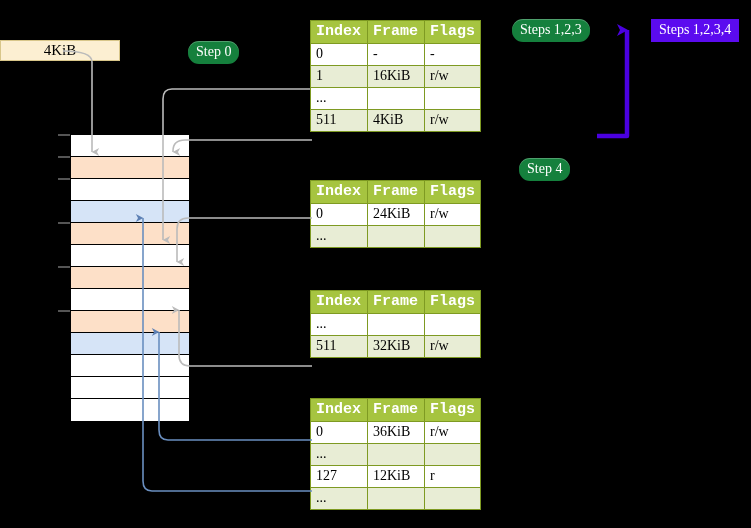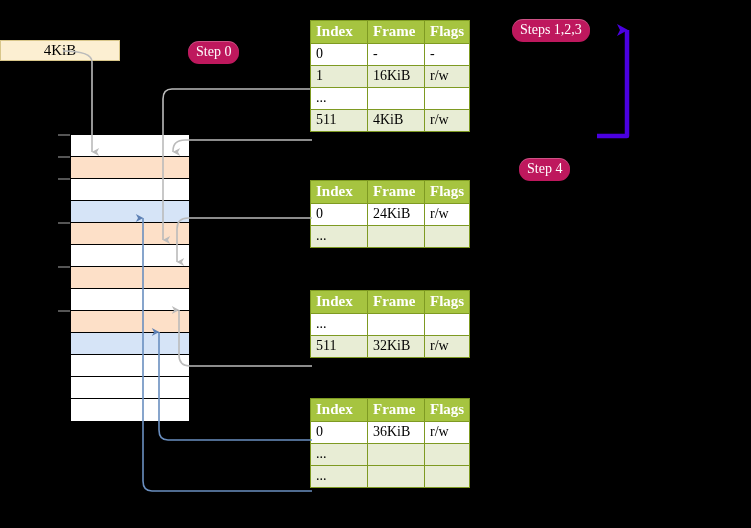--- a/index.html
+++ b/index.html
@@ -5,21 +5,21 @@
   html,body{margin:0;padding:0;background:#000;}
   body{width:751px;height:528px;position:relative;overflow:hidden;
        font-family:"Liberation Serif","DejaVu Serif",serif;}
 
   .canvas{position:absolute;left:0;top:0;width:751px;height:528px;}
 
   
   .badge{position:absolute;color:#fff;font-size:14px;line-height:1;
          padding:4px 8px 5px 8px;white-space:nowrap;
          font-family:"Liberation Serif","DejaVu Serif",serif;}
-  .badge-red{background:#be185d;border-radius:11px;
+  .badge-red{background:#15803d;border-radius:11px;
              box-shadow:inset 0 1px 0 rgba(255,255,255,.25);}
   .badge-blue{background:#5B0BEF;}
 
   #badge-step0{left:188px;top:41px;text-align:right;}
   #badge-step4{left:519px;top:158px;}
   #badge-s123{left:512px;top:19px;}
   #badge-s1234{left:651px;top:19px;}
 
   
   #size-label{position:absolute;left:0px;top:40px;width:120px;height:21px;
@@ -39,21 +39,21 @@
 
   
   .tick{position:absolute;height:1.5px;background:#555;width:12px;left:58px;}
 
   
   .ptable{position:absolute;border-collapse:collapse;background:#fff;
           border:1px solid #7E9A22;}
   .ptable td,.ptable th{border:1px solid #7E9A22;padding:2px 5px 3px 5px;
           font-size:14px;color:#000;text-align:left;height:20px;
           box-sizing:border-box;}
-  .ptable th{background:#A6C440;color:#fff;font-weight:bold;font-size:15px;}
+  .ptable th{background:#A6C440;color:#fff;font-weight:bold;font-size:15px;font-family:Liberation Mono, monospace;}
   .ptable tr.alt td{background:#E8EDD5;}
   .ptable td.hl{background:#F7F49A;}
   .col-index{width:57px;}
   .col-frame{width:57px;}
   .col-flags{width:32px;}
 
   #table-l4{left:310px;top:20px;}
   #table-l3{left:310px;top:180px;}
   #table-l2{left:310px;top:290px;}
   #table-l1{left:310px;top:398px;}
@@ -64,20 +64,21 @@
 </head>
 <body>
 
 <div class="canvas">
 
   <div id="size-label">4KiB</div>
 
   <div id="badge-step0" class="badge badge-red">Step 0</div>
   <div id="badge-step4" class="badge badge-red">Step 4</div>
   <div id="badge-s123" class="badge badge-red">Steps 1,2,3</div>
+  <div id="badge-s1234" class="badge badge-blue">Steps 1,2,3,4</div>
 
   <div id="memory-column">
       <div class="mem-row c-white" style="top: 0px; height: 22px;"></div>
       <div class="mem-row c-orange" style="top: 22px; height: 22px;"></div>
       <div class="mem-row c-white" style="top: 44px; height: 22px;"></div>
       <div class="mem-row c-blue" style="top: 66px; height: 22px;"></div>
       <div class="mem-row c-orange" style="top: 88px; height: 22px;"></div>
       <div class="mem-row c-white" style="top: 110px; height: 22px;"></div>
       <div class="mem-row c-orange" style="top: 132px; height: 22px;"></div>
       <div class="mem-row c-white" style="top: 154px; height: 22px;"></div>
@@ -173,20 +174,25 @@
         <tr>
           <td class="col-index">0</td>
           <td class="col-frame">36KiB</td>
           <td class="col-flags">r/w</td>
         </tr>
         <tr class="alt">
           <td class="col-index">...</td>
           <td class="col-frame"></td>
           <td class="col-flags"></td>
         </tr>
+        <tr>
+          <td class="col-index">127</td>
+          <td class="col-frame">12KiB</td>
+          <td class="col-flags">r</td>
+        </tr>
         <tr class="alt">
           <td class="col-index">...</td>
           <td class="col-frame"></td>
           <td class="col-flags"></td>
         </tr>
       </tbody>
     </table>
 
   <svg class="wires" viewBox="0 0 751 528">
     <defs>

